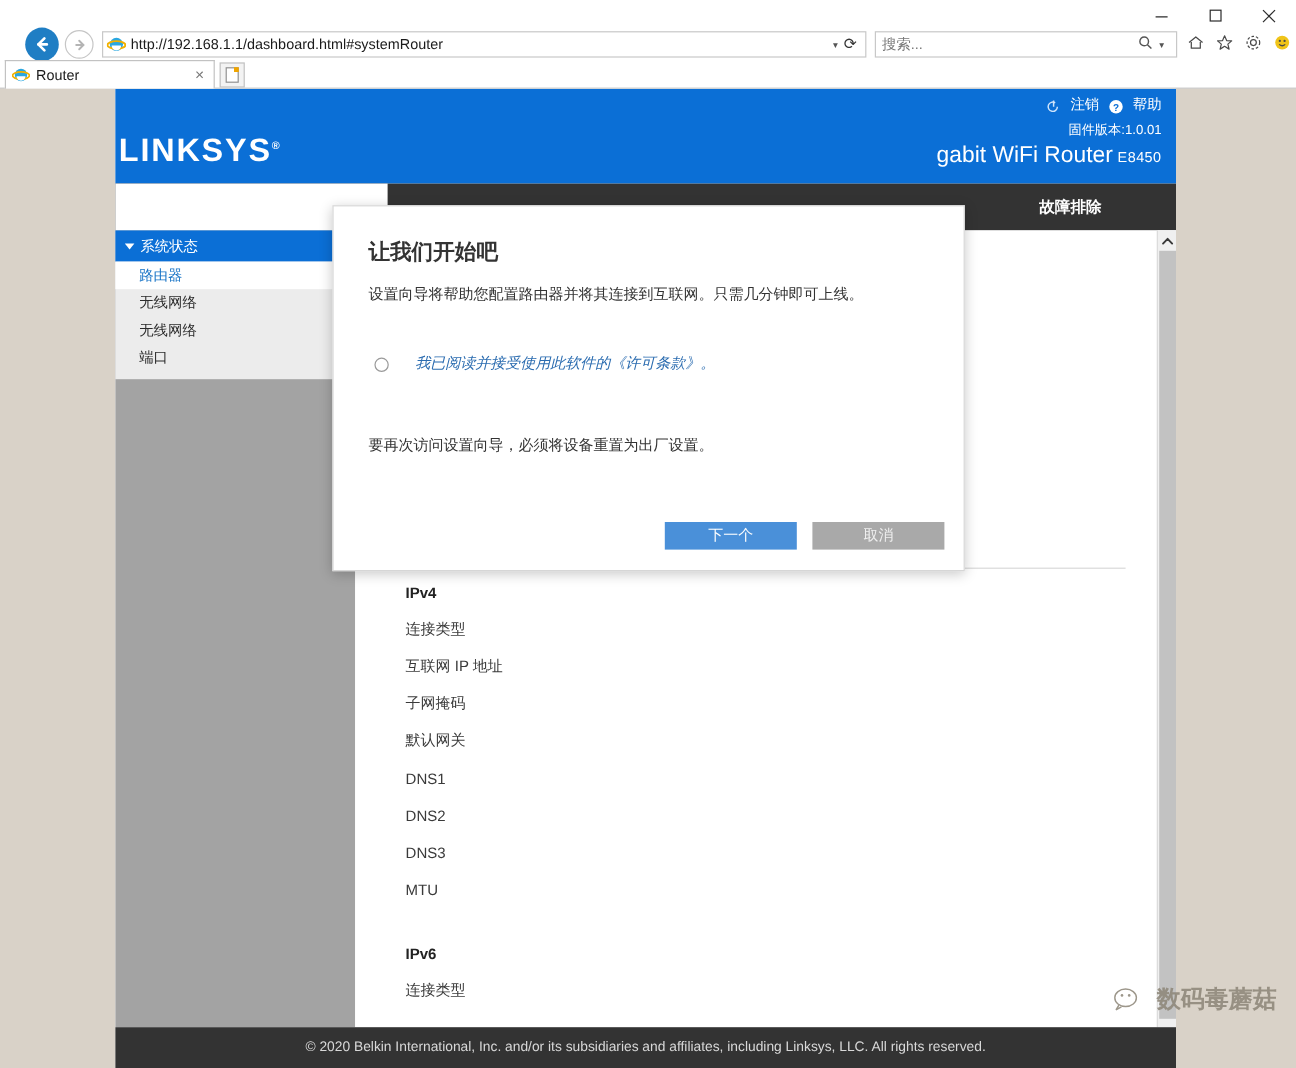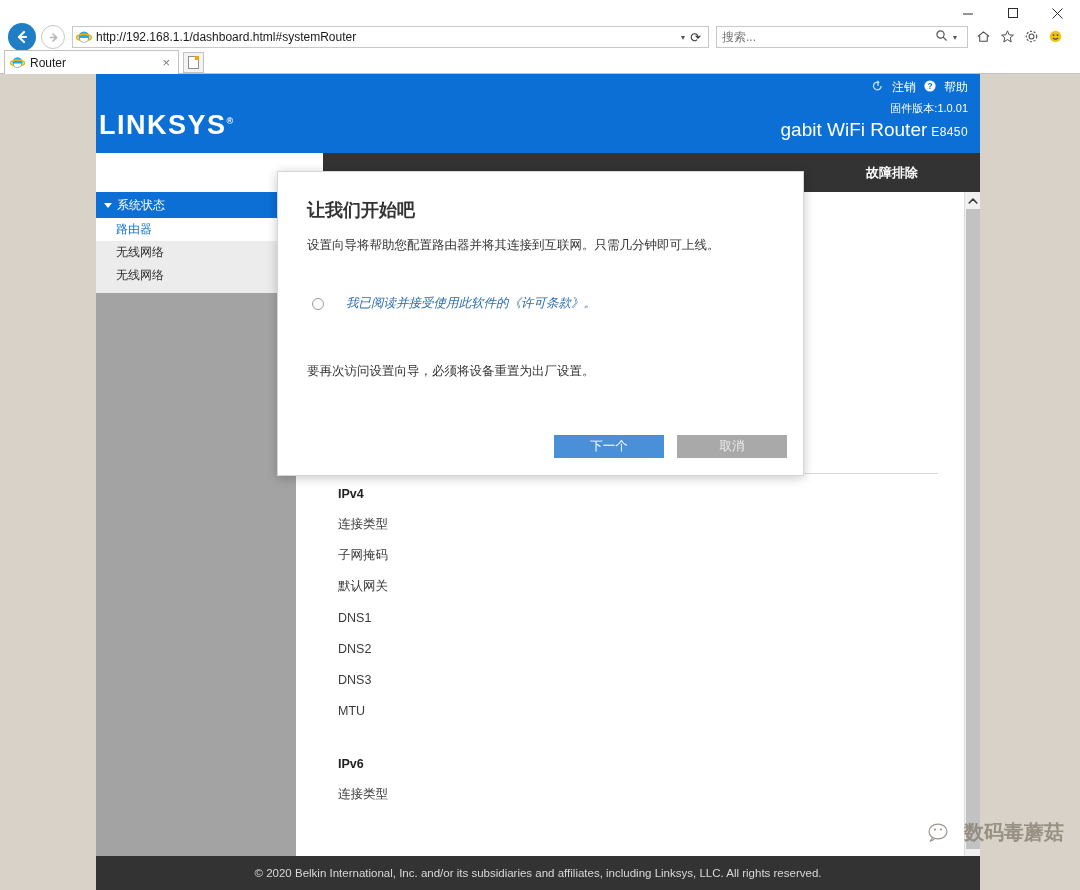--- a/index.html
+++ b/index.html
@@ -18,21 +18,21 @@
     display: flex; align-items: center; justify-content: flex-end;
   }
   .win-btn {
     width: 45px; height: 26px; display: flex; align-items: center; justify-content: center;
     font-size: 13px; color: #2b2b2b;
   }
   .win-btn svg { display: block; }
 
   .nav-row {
     position: absolute; top: 24px; left: 0; width: 1080px; height: 26px;
-    display: flex; align-items: center; padding: 0 4px;
+    display: flex; align-items: center; padding: 0 4px; justify-content: flex-end;
   }
   .nav-back {
     width: 28px; height: 28px; border-radius: 50%;
     background: #1f7ec4; color: #fff;
     display: flex; align-items: center; justify-content: center;
     margin-left: 4px; flex: none;
   }
   .nav-fwd {
     width: 24px; height: 24px; border-radius: 50%;
     border: 1px solid #c6c6c6; color: #b4b4b4;
@@ -97,21 +97,21 @@
     position: relative; height: 79px; background: #0b6fd6;
   }
   .logo {
     position: absolute; left: 3px; top: 36px;
     color: #fff; font-size: 27px; font-weight: bold; letter-spacing: 1.5px;
     font-family: "Liberation Sans", sans-serif;
   }
   .logo .tm { font-size: 9px; vertical-align: super; letter-spacing: 0; }
   .hdr-links {
     position: absolute; right: 12px; top: 5px;
-    display: flex; align-items: flex-start; gap: 7px;
+    display: flex; align-items: flex-end; gap: 7px;
     color: #fff; font-size: 12px;
   }
   .hdr-links .ico { display: inline-flex; align-items: center; }
   .hdr-fw {
     position: absolute; right: 12px; top: 27px;
     color: #fff; font-size: 11px; margin-left: 48px;
   }
   .hdr-model {
     position: absolute; right: 12px; top: 45px;
     color: #fff; font-size: 19px; white-space: nowrap;
@@ -373,31 +373,33 @@
 
         <div class="rt-side">
           <div class="side-menu">
             <div class="side-group">
               <span class="caret-d"></span>
               <span>系统状态</span>
             </div>
             <div class="side-item active">路由器</div>
             <div class="side-item">无线网络</div>
             <div class="side-item">无线网络</div>
+            <div class="side-item">端口</div>
           </div>
         </div>
 
         <div class="rt-main">
           <div class="main-inner">
             <div style="height:182px"></div>
             <div class="field-row">主机名</div>
             <div class="field-row">域名</div>
             <div class="sec-title">互联网连接</div>
             <div class="field-row bold">IPv4</div>
             <div class="field-row">连接类型</div>
+            <div class="field-row">互联网 IP 地址</div>
             <div class="field-row">子网掩码</div>
             <div class="field-row">默认网关</div>
             <div class="field-row">DNS1</div>
             <div class="field-row">DNS2</div>
             <div class="field-row">DNS3</div>
             <div class="field-row">MTU</div>
             <div class="spacer"></div>
             <div class="field-row bold">IPv6</div>
             <div class="field-row">连接类型</div>
           </div>

